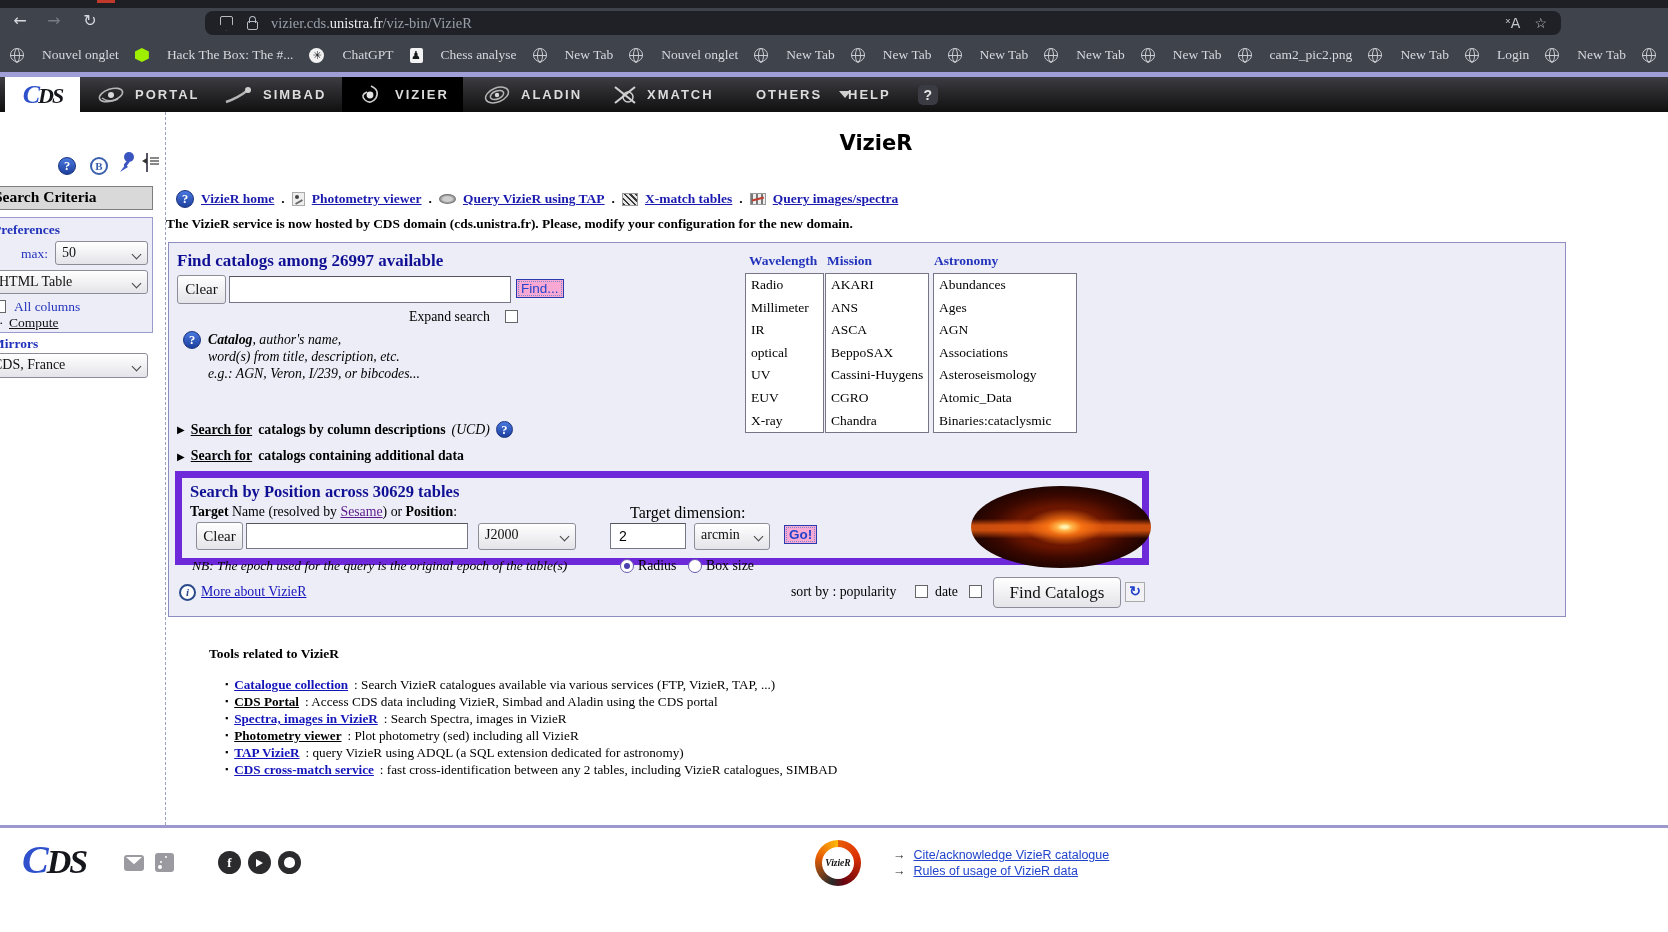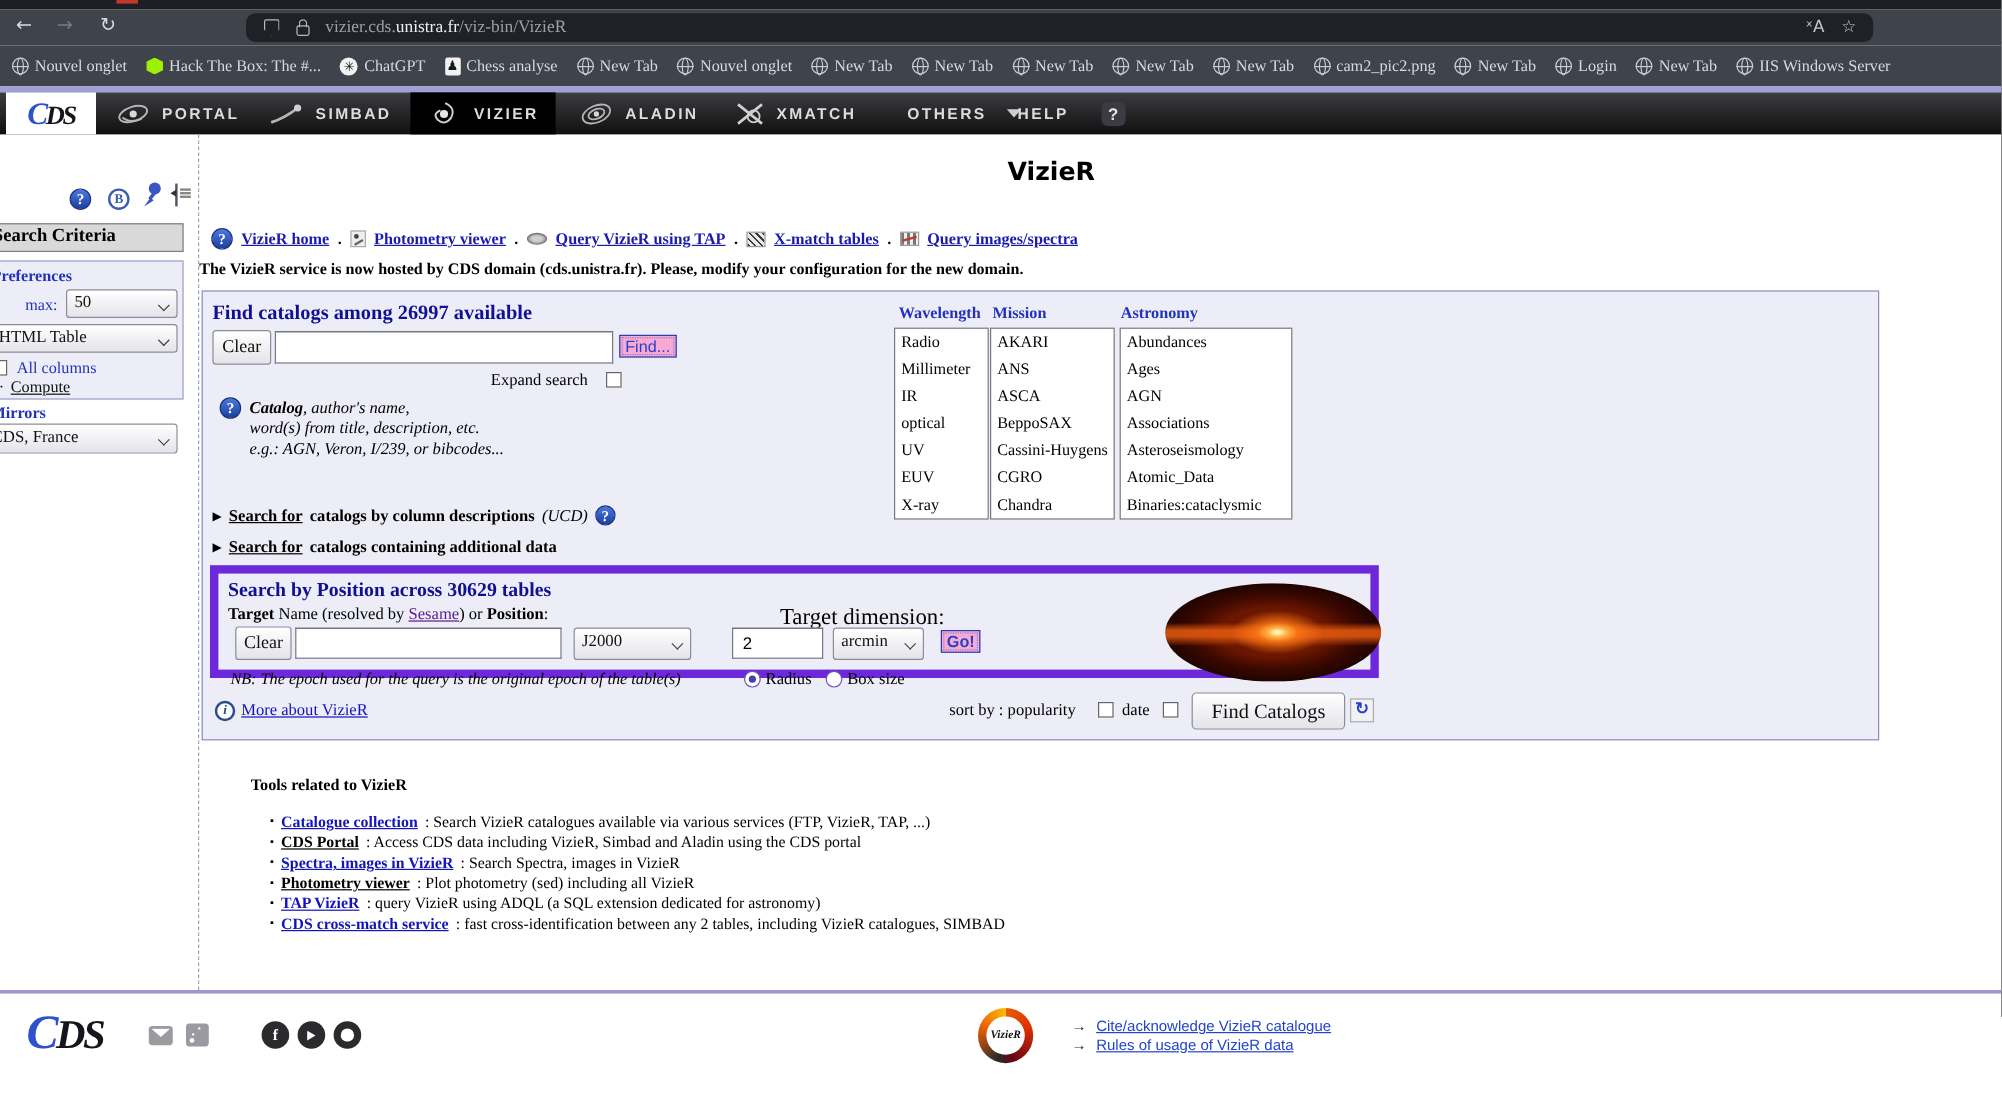--- a/index.html
+++ b/index.html
@@ -28,21 +28,21 @@
   .padlock::before { content:""; position:absolute; left:1.2px; top:-6px; width:5px; height:6px;
              border:1.5px solid #b7bbc2; border-bottom:none; border-radius:4px 4px 0 0; }
   #url-text { margin-left:13px; font-family:"Liberation Serif", serif; font-size:14.5px; color:#9aa0a9; }
   #url-text .dom { color:#eceef1; }
   #pill-right { margin-left:auto; margin-right:14px; display:flex; gap:14px; align-items:center;
                 color:#c3c7ce; font-size:14px; }
 
   
   #bookmarks { left:0; top:38px; width:1668px; height:34px; background:#3f434b;
                display:flex; align-items:center; padding-left:10px; gap:16px; overflow:hidden; }
-  .bm { display:flex; align-items:center; gap:5px; flex:none; color:#d6d9de; font-size:13.5px; }
+  .bm { display:flex; align-items:center; gap:18px; flex:none; color:#d6d9de; font-size:13.5px; }
   .bm-globe { position:relative; width:14px; height:14px; border:1.5px solid #c9ccd2; border-radius:50%; flex:none; }
   .bm-globe::before { content:""; position:absolute; left:3px; right:3px; top:-1.5px; bottom:-1.5px;
                       border:1.5px solid #c9ccd2; border-radius:50%; }
   .bm-globe::after { content:""; position:absolute; left:-1px; right:-1px; top:50%; border-top:1.5px solid #c9ccd2; }
   .bm-htb { width:14px; height:14px; background:#9fef00; flex:none;
             clip-path:polygon(50% 0,100% 25%,100% 75%,50% 100%,0 75%,0 25%); }
   .bm-gpt { width:15px; height:15px; background:#f2f2f2; border-radius:50%; color:#17181c;
             font-size:11px; line-height:15px; text-align:center; flex:none; font-family:"DejaVu Sans",sans-serif; }
   .bm-chess { width:13px; height:15px; background:#f2f2f2; border-radius:2px; color:#17181c;
               font-size:11px; line-height:15px; text-align:center; flex:none; }
@@ -436,21 +436,21 @@
       <span class="tri">▶</span>
       <span style="font-weight:bold; text-decoration:underline">Search for</span>
       <b>catalogs containing additional data</b>
     </div>
 
     <div id="pos-panel">
       <div class="navyhead" style="position:absolute; left:8px; top:4px; font-size:16.5px">Search by Position across 30629 tables</div>
       <div style="position:absolute; left:8px; top:26px; font-size:13.8px">
         <b>Target</b><span> Name (resolved by </span><span class="plink">Sesame</span><span>) or </span><b>Position</b><span>:</span>
       </div>
-      <div style="position:absolute; left:468px; top:26px; font-size:19px">Target dimension:</div>
+      <div style="position:absolute; left:448px; top:26px; font-size:16px">Target dimension:</div>
 
       <button class="bevel btn" style="position:absolute; left:14px; top:44px; width:47px; height:28px; font-size:15px">Clear</button>
       <input class="txtinput" style="position: absolute; left: 64px; top: 45px; width: 222px; height: 26px;">
       <div class="bevel sel" style="position:absolute; left:296px; top:45px; width:98px; height:27px"><span>J2000</span></div>
       <input class="txtinput" style="position: absolute; left: 428px; top: 45px; width: 76px; height: 26px; padding-left: 8px; font-size: 14px;" value="2">
       <div class="bevel sel" style="position:absolute; left:512px; top:45px; width:76px; height:27px"><span>arcmin</span></div>
       <button class="bluebtn btn" style="position:absolute; left:602px; top:47px; font-weight:bold">Go!</button>
 
       <div style="position:absolute; left:10px; top:80px; font-style:italic; font-size:13.5px">NB: The epoch used for the query is the original epoch of the table(s)</div>
       <span class="radio checked" style="position:absolute; left:438px; top:81px"></span>

